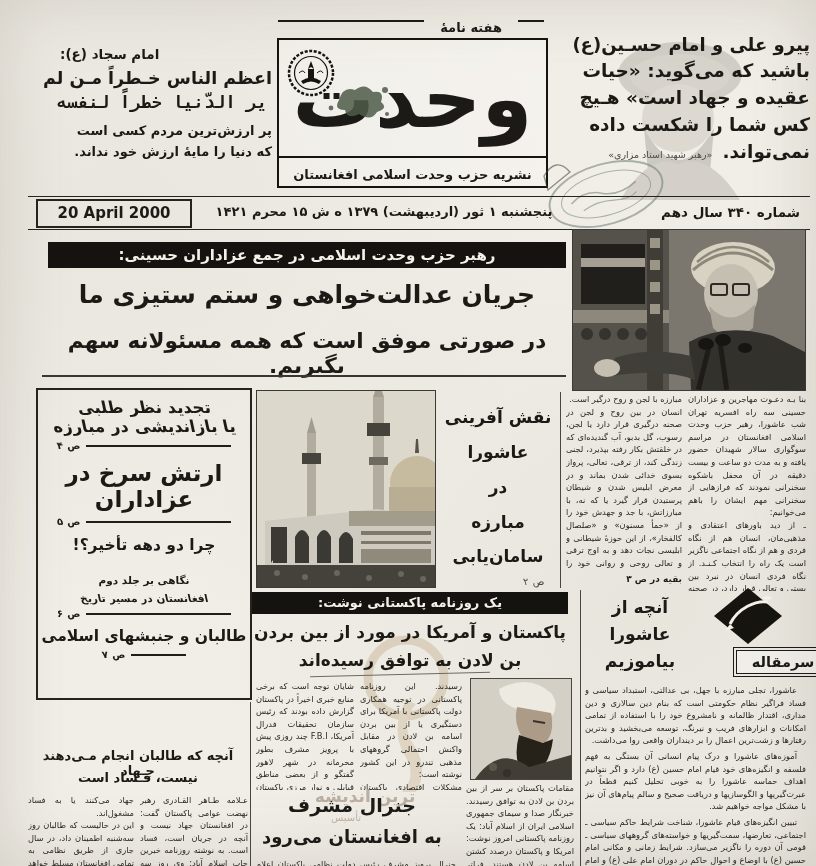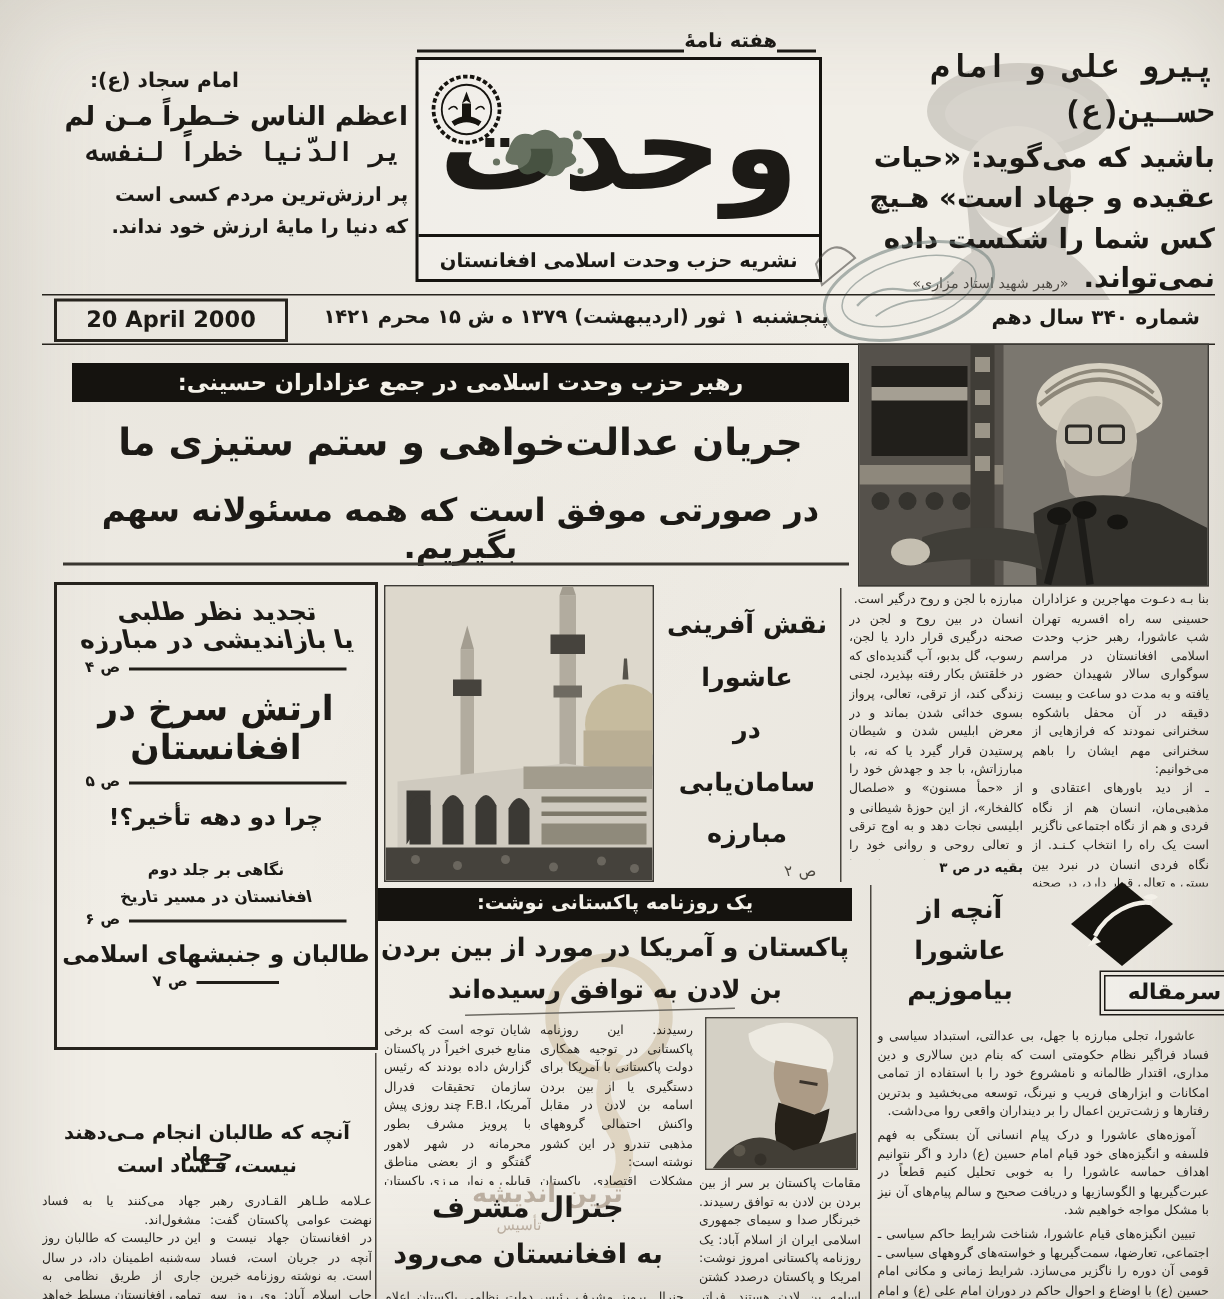--- a/index.html
+++ b/index.html
@@ -39,21 +39,21 @@
   </svg>
 
   <div class="abs" style="left:26px;top:46px;width:246px;text-align:right;">
     <div class="b" style="font-size:13.5px;padding-left:34px;text-align:left;">امام سجاد (ع):</div>
     <div class="b" style="font-size:17.5px;margin-top:6px;">اعظم الناس خـطراً مـن لم</div>
     <div class="b" style="font-size:17.5px;margin-top:4px;padding-left:26px;text-align:center;font-family:Liberation Mono, monospace;">یر الدّنیا خطراً لنفسه</div>
     <div class="b" style="font-size:13px;margin-top:10px;">پر ارزش‌ترین مردم کسی است</div>
     <div class="b" style="font-size:13px;margin-top:6px;">که دنیا را مایهٔ ارزش خود نداند.</div>
   </div>
 
-  <div class="abs" style="left:278px;top:20px;width:266px;display:flex;align-items:flex-end;gap:0;direction:ltr;">
+  <div class="abs" style="left:278px;top:20px;width:266px;display:flex;align-items:flex-start;gap:16px;direction:ltr;">
     <div style="flex:1;border-top:2px solid #1c1a16;"></div>
     <div class="b" style="font-size:13px;">هفته نامهٔ</div>
     <div style="width:26px;border-top:2px solid #1c1a16;"></div>
   </div>
   <div class="abs masthead-box" style="left:277px;top:38px;width:267px;height:146px;">
     <svg class="abs" style="left:8px;top:9px;" width="48" height="48" viewBox="0 0 48 48">
       <circle cx="24" cy="24" r="22" fill="none" stroke="#16140f" stroke-width="2.5" stroke-dasharray="3 1.6"></circle>
       <circle cx="24" cy="24" r="16.5" fill="none" stroke="#16140f" stroke-width="1.2"></circle>
       <path d="M24 12 L27 20 L24 18 L21 20 Z" fill="#16140f"></path>
       <rect x="21" y="20" width="6" height="9" fill="#16140f"></rect>
@@ -66,21 +66,21 @@
       <path d="M18 22 Q22 8 34 12 Q44 4 52 14 Q64 12 60 24 Q68 30 56 34 Q50 44 38 36 Q26 42 24 32 Q12 32 18 22 Z" fill="#4f5c49"></path>
       <circle cx="64" cy="12" r="3" fill="#4f5c49"></circle>
       <circle cx="10" cy="30" r="2.4" fill="#4f5c49"></circle>
       <circle cx="66" cy="36" r="2" fill="#4f5c49"></circle>
     </svg>
     <div class="abs" style="left:0;right:0;top:116px;border-top:2px solid #16140f;"></div>
     <div class="abs b" style="left:0;right:0;bottom:4px;text-align:center;font-size:13px;">نشریه حزب وحدت اسلامی افغانستان</div>
   </div>
 
   <div class="abs" style="left:548px;top:32px;width:262px;text-align:right;">
-    <div class="b" style="font-size:21px;line-height:1.45;font-family:Liberation Mono, monospace;">پیرو علی و امام حسـین(ع)</div>
+    <div class="b" style="font-size:18px;line-height:1.45;">پیرو علی و امام حسـین(ع)</div>
     <div class="b" style="font-size:18.5px;line-height:1.45;">باشید که می‌گوید: «حیات</div>
     <div class="b" style="font-size:18.5px;line-height:1.45;">عقیده و جهاد است» هـیچ</div>
     <div class="b" style="font-size:18.5px;line-height:1.45;">کس شما را شکست داده</div>
     <div style="display:flex;align-items:flex-end;gap:10px;">
       <div class="b" style="font-size:18.5px;line-height:1.45;">نمی‌تواند.</div>
       <div style="font-size:9.5px;color:#4d4943;padding-bottom:5px;">«رهبر شهید استاد مزاری»</div>
     </div>
   </div>
 
   <svg class="abs" style="left:536px;top:146px;opacity:.55;pointer-events:none;" width="140" height="96" viewBox="0 0 140 96">
@@ -149,21 +149,21 @@
     <div class="ctr" style="margin-top:8px;">
       <div class="b slant" style="font-size:16.5px;">تجدید نظر طلبی</div>
       <div class="b slant" style="font-size:16.5px;">یا بازاندیشی در مبارزه</div>
       <div class="rule-page">
           <div class="ln"></div>
           <div class="pg">ص ۴</div>
         </div>
     </div>
     <div class="ctr" style="margin-top:9px;">
       <div class="b" style="font-size:23px;">ارتش سرخ در</div>
-      <div class="b" style="font-size:23px;">افغانستان</div>
+      <div class="b" style="font-size:23px;">عزاداران</div>
       <div class="rule-page">
           <div class="ln"></div>
           <div class="pg">ص ۵</div>
         </div>
     </div>
     <div class="ctr" style="margin-top:9px;">
       <div class="b" style="font-size:15.5px;">چرا دو دهه تأخیر؟!</div>
       <div class="b" style="font-size:10.5px;margin-top:20px;">نگاهی بر جلد دوم</div>
       <div class="b slant" style="font-size:10.5px;margin-top:6px;">افغانستان در مسیر تاریخ</div>
       <div class="rule-page">
@@ -210,22 +210,22 @@
         <circle cx="112" cy="187" r="3" fill="#6a665e"></circle>
       <circle cx="144" cy="183" r="3" fill="#6a665e"></circle>
         <circle cx="166" cy="188" r="3" fill="#6a665e"></circle>
     </svg>
   </div>
 
   <div class="abs ctr" style="left:438px;top:400px;width:120px;">
     <div class="b" style="font-size:17px;line-height:2.05;">نقش آفرینی</div>
     <div class="b" style="font-size:17px;line-height:2.05;">عاشورا</div>
     <div class="b" style="font-size:17px;line-height:2.05;">در</div>
+    <div class="b" style="font-size:17px;line-height:2.05;">مبارزه</div>
     <div class="b" style="font-size:17px;line-height:2.05;">سامان‌یابی</div>
-    <div class="b" style="font-size:17px;line-height:2.05;">مبارزه</div>
     <div class="slant" style="font-size:10px;color:#4c4840;margin-top:2px;text-align:right;padding-right:14px;">ص ۲</div>
   </div>
 
   <svg class="abs" style="left:346px;top:634px;opacity:.38;pointer-events:none;" width="120" height="160" viewBox="0 0 120 160">
     <circle cx="60" cy="44" r="38" fill="none" stroke="#bda882" stroke-width="9"></circle>
     <path d="M60 66 Q44 96 58 120 Q72 142 56 158 L70 158 Q84 134 66 108 Q54 88 70 70 Z" fill="#c7b38d"></path>
   </svg>
 
   <div class="abs kicker" style="left:252px;top:592px;width:316px;height:22px;line-height:22px;font-size:13px;">یک روزنامه پاکستانی نوشت:</div>
   <div class="abs b ctr" style="left:252px;top:622px;width:316px;font-size:17px;letter-spacing:-.3px;">پاکستان و آمریکا در مورد از بین بردن</div>

